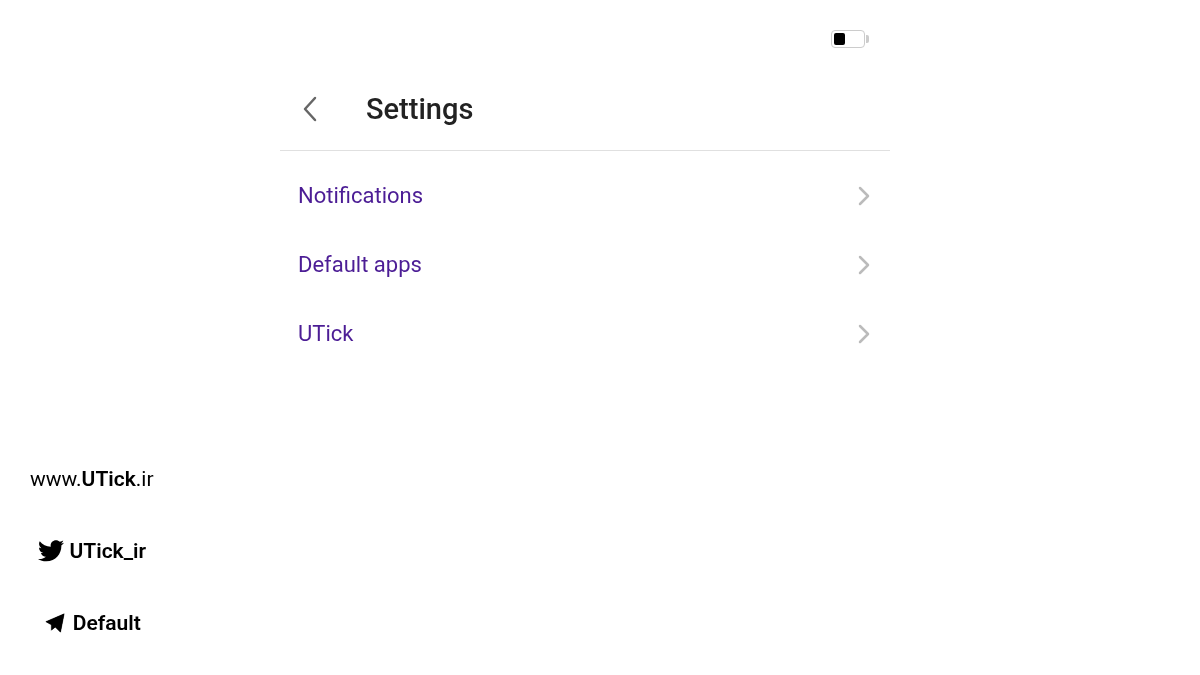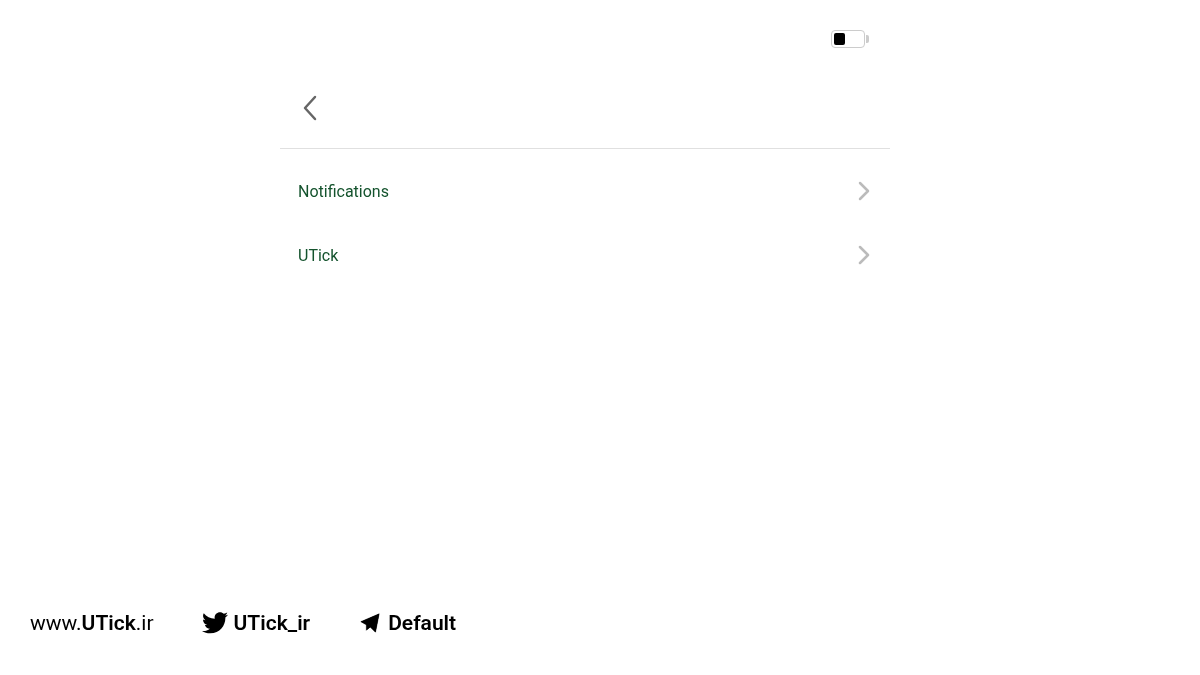--- a/index.html
+++ b/index.html
@@ -78,22 +78,22 @@
     }
     .menu-item {
       display: flex;
       align-items: center;
       justify-content: space-between;
       padding: 22px 20px 22px 18px;
       cursor: pointer;
       position: relative;
     }
     .menu-label {
-      font-size: 16px;
-      color: #14532d;
+      font-size: 22px;
+      color: #4c1d95;
       font-weight: 400;
     }
     .chevron {
       color: #bbb;
       display: flex;
       align-items: center;
     }
     .highlight-box {
       position: absolute;
       left: -24px;
@@ -107,20 +107,21 @@
     .footer {
       position: absolute;
       bottom: 40px;
       left: 30px;
       display: flex;
       align-items: center;
       gap: 48px;
       font-weight: 600;
       font-size: 21px;
       color: #000;
+      flex-direction: column;
     }
     .footer-item {
       display: flex;
       align-items: center;
       gap: 6px;
     }
     .footer-item .thin { font-weight: 400; }
     .footer-icon { display: flex; align-items: center; }
   </style>
 </head>
@@ -132,34 +133,43 @@
   </div>
 </div>
 
 <div class="settings-panel">
   <div class="header">
     <div class="back-btn">
       <svg width="18" height="28" viewBox="0 0 18 28" fill="none">
         <path d="M14 3 L4 14 L14 25" stroke="#666" stroke-width="2.5" stroke-linecap="round" stroke-linejoin="round"></path>
       </svg>
     </div>
+    <div class="title">Settings</div>
   </div>
 
   <div class="menu-list">
 
     <div class="menu-item">
       <span class="menu-label">Notifications</span>
       <span class="chevron">
         <svg width="12" height="20" viewBox="0 0 12 20" fill="none">
           <path d="M2 2 L10 10 L2 18" stroke="#bbb" stroke-width="2.5" stroke-linecap="round" stroke-linejoin="round"></path>
         </svg>
       </span>
     </div>
 
 
+    <div class="menu-item">
+      <span class="menu-label">Default apps</span>
+      <span class="chevron">
+        <svg width="12" height="20" viewBox="0 0 12 20" fill="none">
+          <path d="M2 2 L10 10 L2 18" stroke="#bbb" stroke-width="2.5" stroke-linecap="round" stroke-linejoin="round"></path>
+        </svg>
+      </span>
+    </div>
 
     <div class="menu-item">
       <span class="menu-label">UTick</span>
       <span class="chevron">
         <svg width="12" height="20" viewBox="0 0 12 20" fill="none">
           <path d="M2 2 L10 10 L2 18" stroke="#bbb" stroke-width="2.5" stroke-linecap="round" stroke-linejoin="round"></path>
         </svg>
       </span>
     </div>
 

